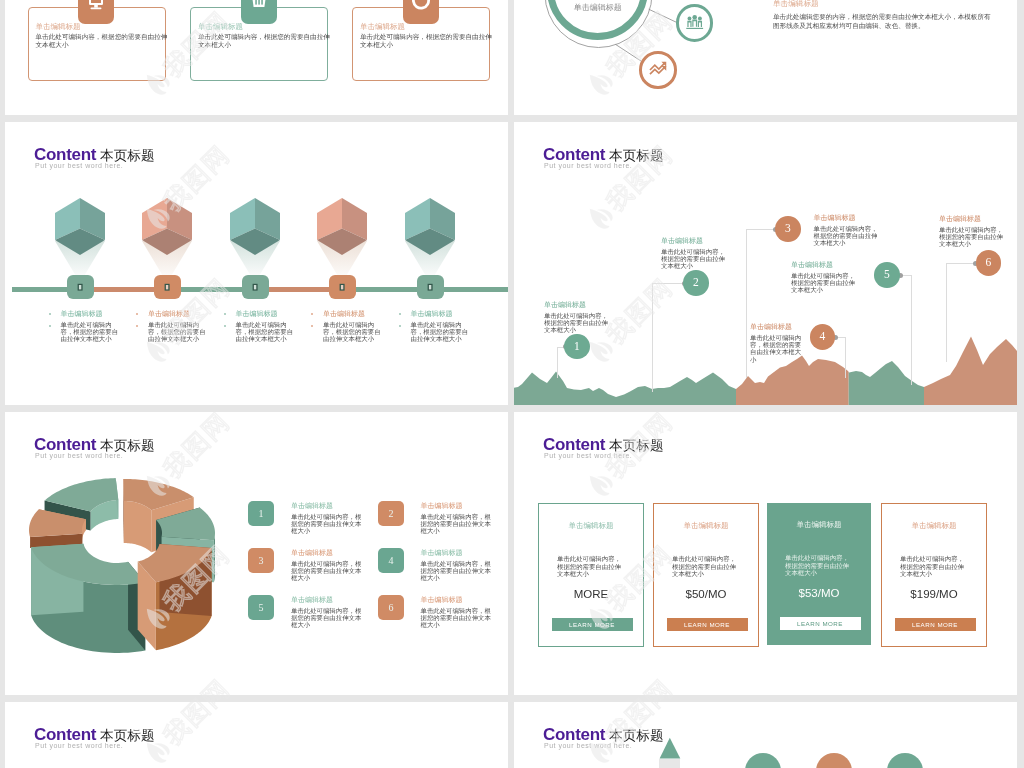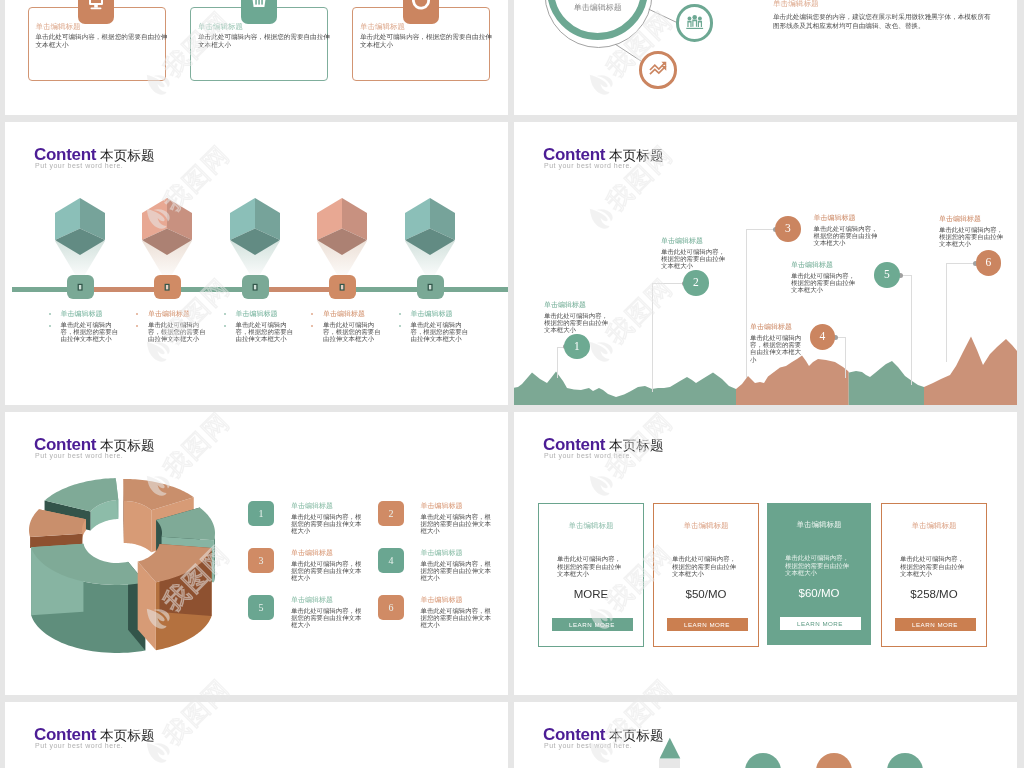--- a/index.html
+++ b/index.html
@@ -347,27 +347,27 @@
         </div>
         <div style="position:absolute;left:139px;top:91px;width:104px;height:142px;background:#fff;border:1.4px solid #cb7f50;">
           <div style="position:absolute;left:0;top:17px;width:100%;text-align:center;font-family:&quot;DejaVu Sans&quot;,sans-serif;font-size:7.5px;color:#dba184;">单击编辑标题</div>
           <div style="position:absolute;left:18px;top:52px;width:69px;font-family:&quot;DejaVu Sans&quot;,sans-serif;font-size:6.4px;line-height:7.6px;color:#4c4c4c;">单击此处可编辑内容，根据您的需要自由拉伸文本框大小</div>
           <div style="position:absolute;left:0;top:84px;width:100%;text-align:center;font-family:&quot;Liberation Sans&quot;,sans-serif;font-size:11.5px;color:#333;">$50/MO</div>
           <div style="position:absolute;left:12.5px;top:113.5px;width:81px;height:13px;line-height:13px;text-align:center;font-family:&quot;Liberation Sans&quot;,sans-serif;font-size:6.2px;letter-spacing:0.5px;background:#cb7f50;color:#fff;">LEARN MORE</div>
         </div>
         <div style="position:absolute;left:253px;top:91px;width:104px;height:142px;background:#6aa48e;border:none;">
           <div style="position:absolute;left:0;top:17px;width:100%;text-align:center;font-family:&quot;DejaVu Sans&quot;,sans-serif;font-size:7.5px;color:#eef5f1;">单击编辑标题</div>
           <div style="position:absolute;left:18px;top:52px;width:69px;font-family:&quot;DejaVu Sans&quot;,sans-serif;font-size:6.4px;line-height:7.6px;color:#e9f2ed;">单击此处可编辑内容，根据您的需要自由拉伸文本框大小</div>
-          <div style="position:absolute;left:0;top:84px;width:100%;text-align:center;font-family:&quot;Liberation Sans&quot;,sans-serif;font-size:11.5px;color:#ffffff;">$60/MO</div>
+          <div style="position:absolute;left:0;top:84px;width:100%;text-align:center;font-family:&quot;Liberation Sans&quot;,sans-serif;font-size:11.5px;color:#ffffff;">$53/MO</div>
           <div style="position:absolute;left:12.5px;top:113.5px;width:81px;height:13px;line-height:13px;text-align:center;font-family:&quot;Liberation Sans&quot;,sans-serif;font-size:6.2px;letter-spacing:0.5px;background:#ffffff;color:#5d9a83;">LEARN MORE</div>
         </div>
         <div style="position:absolute;left:367px;top:91px;width:104px;height:142px;background:#fff;border:1.4px solid #cb7f50;">
           <div style="position:absolute;left:0;top:17px;width:100%;text-align:center;font-family:&quot;DejaVu Sans&quot;,sans-serif;font-size:7.5px;color:#dba184;">单击编辑标题</div>
           <div style="position:absolute;left:18px;top:52px;width:69px;font-family:&quot;DejaVu Sans&quot;,sans-serif;font-size:6.4px;line-height:7.6px;color:#4c4c4c;">单击此处可编辑内容，根据您的需要自由拉伸文本框大小</div>
-          <div style="position:absolute;left:0;top:84px;width:100%;text-align:center;font-family:&quot;Liberation Sans&quot;,sans-serif;font-size:11.5px;color:#333;">$258/MO</div>
+          <div style="position:absolute;left:0;top:84px;width:100%;text-align:center;font-family:&quot;Liberation Sans&quot;,sans-serif;font-size:11.5px;color:#333;">$199/MO</div>
           <div style="position:absolute;left:12.5px;top:113.5px;width:81px;height:13px;line-height:13px;text-align:center;font-family:&quot;Liberation Sans&quot;,sans-serif;font-size:6.2px;letter-spacing:0.5px;background:#cb7f50;color:#fff;">LEARN MORE</div>
         </div>
       </div>
   </div>
 
   <div class="slide slide-1">
     <div id="s1-body">
         <div style="position:absolute;left:22.5px;top:67px;width:136px;height:72px;border:1px solid #d29573;border-radius:4px;background:#fff;">
           <div style="position:absolute;left:7px;top:14px;font-family:&quot;DejaVu Sans&quot;,sans-serif;font-size:7.5px;color:#dda88c;">单击编辑标题</div>
           <div style="position:absolute;left:7px;top:24.5px;width:134px;font-family:&quot;DejaVu Sans&quot;,sans-serif;font-size:6.6px;line-height:8.6px;color:#4c4c4c;">单击此处可编辑内容，根据您的需要自由拉伸文本框大小</div>
@@ -423,21 +423,21 @@
         <div style="position:absolute;left:125.40000000000009px;top:111.2px;width:37.6px;height:37.6px;border-radius:50%;border:3.1px solid #cb8560;background:#fff;box-sizing:border-box;">
           <svg width="37.6" height="37.6" viewBox="-4 -4 48 48" style="position:absolute;left:-3.1px;top:-3.1px">
             <path d="M 10 20.3 L 16.2 14.2 L 21.3 19.0 L 29.6 10.6" fill="none" stroke="#cb8560" stroke-width="2.1" stroke-linejoin="miter" stroke-linecap="butt"></path>
             <path d="M 24.6 9.8 h 6.2 v 6.2 Z" fill="#cb8560"></path>
             <path d="M 10 25.6 L 16.2 19.5 L 21.3 24.3 L 29.6 15.9" fill="none" stroke="#cb8560" stroke-width="2.1" stroke-linejoin="miter" stroke-linecap="butt"></path>
             <path d="M 24.6 15.1 h 6.2 v 6.2 Z" fill="#cb8560"></path>
           </svg>
         </div>
         <div style="position:absolute;left:259px;top:59px;width:222px;font-family:&quot;DejaVu Sans&quot;,sans-serif;">
           <div style="font-size:7.6px;color:#dda88c;">单击编辑标题</div>
-          <div style="font-size:6.6px;line-height:9.6px;color:#4c4c4c;margin-top:3.5px;">单击此处编辑您要的内容，建议您在展示时采用微软雅黑字体，本模板所有图形线条及其相应素材均可自由编辑、改色、替换。</div>
+          <div style="font-size:6.6px;line-height:9.6px;color:#4c4c4c;margin-top:3.5px;">单击此处编辑您要的内容，根据您的需要自由拉伸文本框大小，本模板所有图形线条及其相应素材均可自由编辑、改色、替换。</div>
         </div>
       </div>
   </div>
 
   <div class="slide slide-7">
     <div class="hdr">
       <span class="t-en">Content</span><span class="t-cn">本页标题</span>
       <div class="sub">Put your best word here.</div>
     </div>
   </div>

